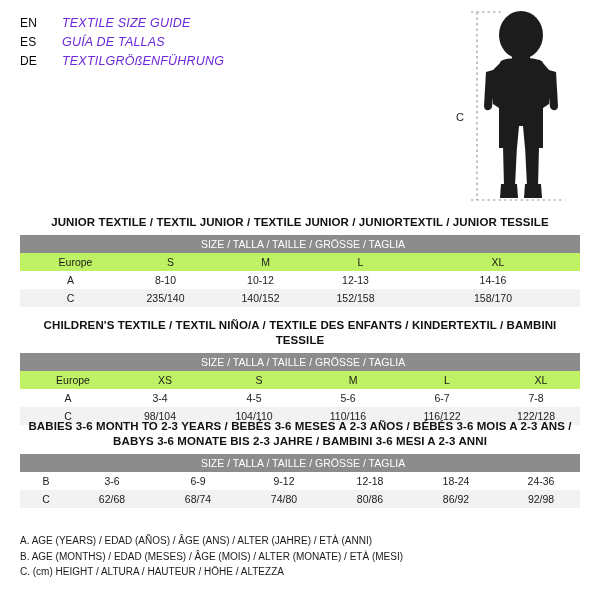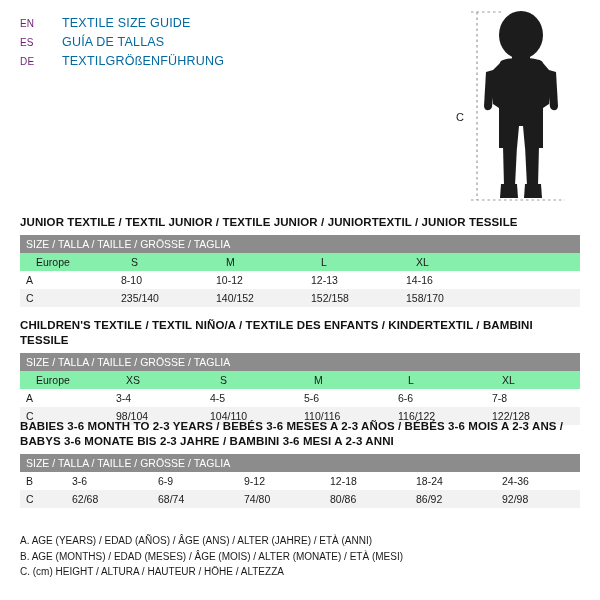--- a/index.html
+++ b/index.html
@@ -27,28 +27,29 @@
     width: 420px;
   }
   .hdr-row {
     display: flex;
     align-items: baseline;
     line-height: 19px;
     height: 19px;
   }
   .hdr-lang {
     width: 42px;
-    font-size: 10px;
+    font-size: 12px;
     letter-spacing: 0.2px;
-    color: #701a75;
+    color: #000000;
   }
   .hdr-title {
     font-size: 12.5px;
     letter-spacing: 0.2px;
-    color: #0369a1;
+    color: #6d28d9;
+    font-style: italic;
   }
 
   
   .figure {
     position: absolute;
     top: 8px;
     left: 455px;
     width: 130px;
     height: 195px;
   }
@@ -59,20 +60,21 @@
     top: 103px;
     font-size: 11px;
     color: #1a1a1a;
   }
 
   
   .sec {
     position: absolute;
     left: 20px;
     width: 560px;
+    text-align: center;
   }
   .sec-title {
     font-size: 11.5px;
     font-weight: bold;
     color: #111;
     letter-spacing: 0.1px;
     margin-bottom: 5px;
     line-height: 15px;
   }
   table.szt {
@@ -86,21 +88,21 @@
     padding: 3px 0 3px 6px;
     height: 17px;
     vertical-align: middle;
   }
   tr.head td {
     background: #8c8c8c;
     color: #ffffff;
     font-size: 10.5px;
   }
   tr.sub td {
-    background: #86efac;
+    background: #bef264;
     padding-left: 16px;
   }
   tr.alt td {
     background: #f2f2f2;
   }
   tr.plain td {
     background: #ffffff;
   }
 
   
@@ -233,21 +235,21 @@
           <td>S</td>
           <td>M</td>
           <td>L</td>
           <td>XL</td>
         </tr>
         <tr class="plain">
           <td>A</td>
           <td>3-4</td>
           <td>4-5</td>
           <td>5-6</td>
-          <td>6-6</td>
+          <td>6-7</td>
           <td>7-8</td>
         </tr>
         <tr class="alt">
           <td>C</td>
           <td>98/104</td>
           <td>104/110</td>
           <td>110/116</td>
           <td>116/122</td>
           <td>122/128</td>
         </tr>

